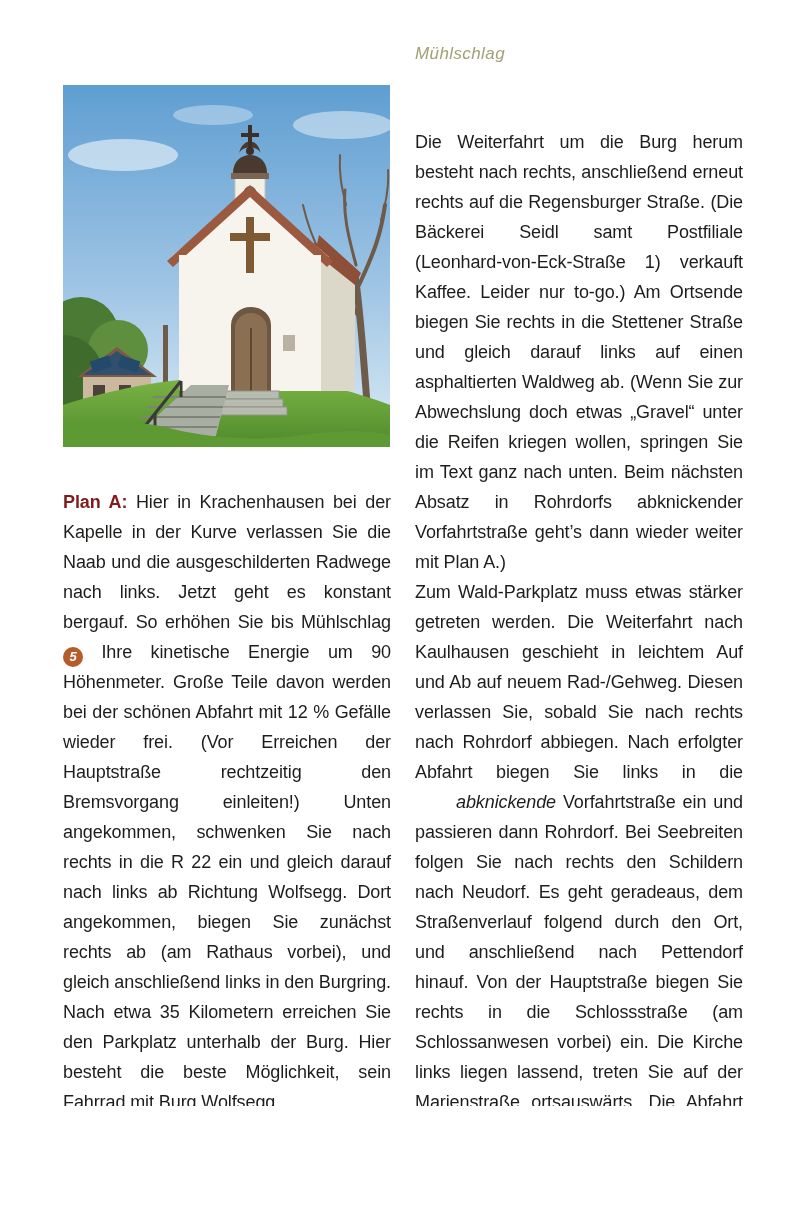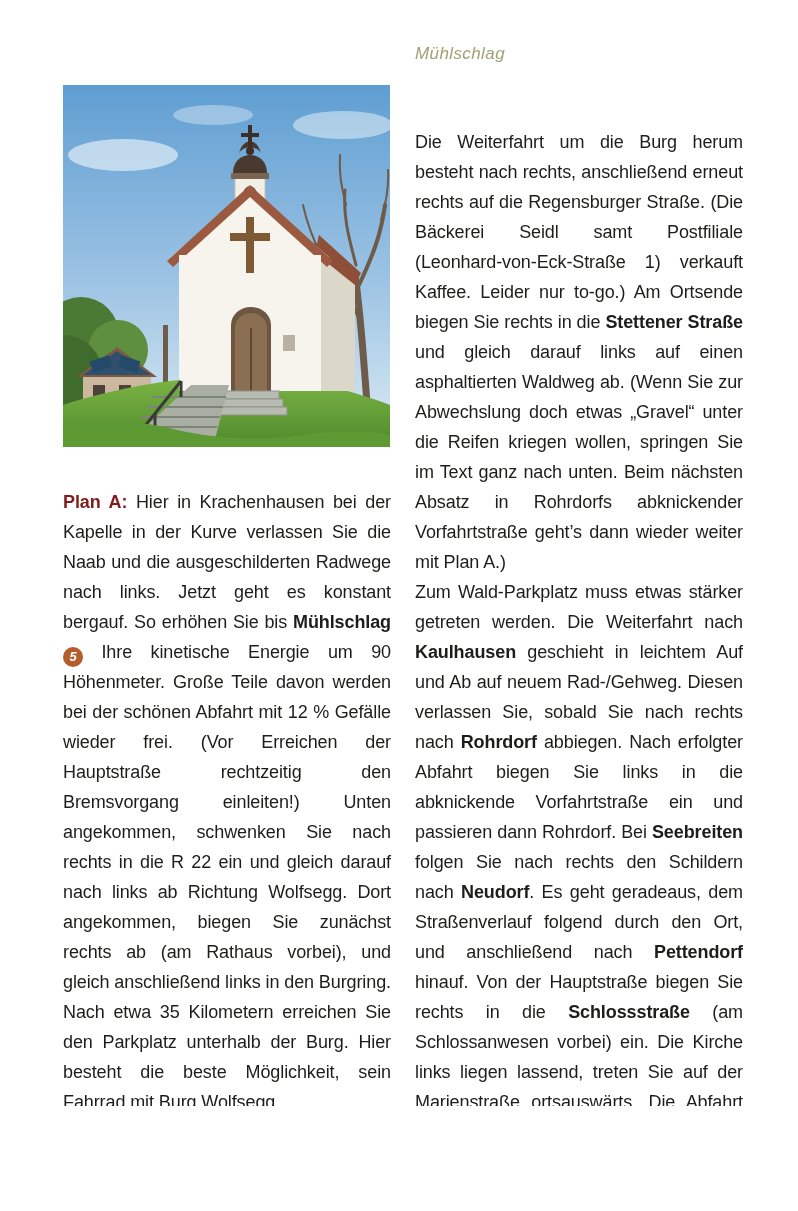--- a/index.html
+++ b/index.html
@@ -9,22 +9,22 @@
   }
   #section-header{
     position:absolute;left:415px;top:44px;font-size:17px;font-style:italic;
     color:#a1a175;letter-spacing:.4px;
   }
   #photo{position:absolute;left:63px;top:85px;width:327px;height:362px;}
   .col{position:absolute;width:328px;font-size:18px;line-height:30px;letter-spacing:-.1px;}
   #left-col{left:63px;top:487px;}
   #right-col{left:415px;top:127px;}
   .col p{margin:0;text-align:justify;}
-  .seg-b{font-weight:bold;}
-  .seg-i{}
+  .seg-b{font-weight:normal;}
+  .seg-i{font-style:italic;margin-left:41px;}
   .seg-plan{font-weight:bold;color:#7f1d1d;}
   .seg-badge{
     display:inline-block;width:20px;height:20px;border-radius:50%;
     background:#b45c2b;color:#fff;font-size:13px;line-height:20px;text-align:center;
     font-style:italic;font-weight:bold;vertical-align:-3px;letter-spacing:0;
   }
   #page-number{
     position:absolute;left:44px;top:1144px;font-size:19px;font-weight:bold;color:#3b82f6;
   }
   #footer-rule{

